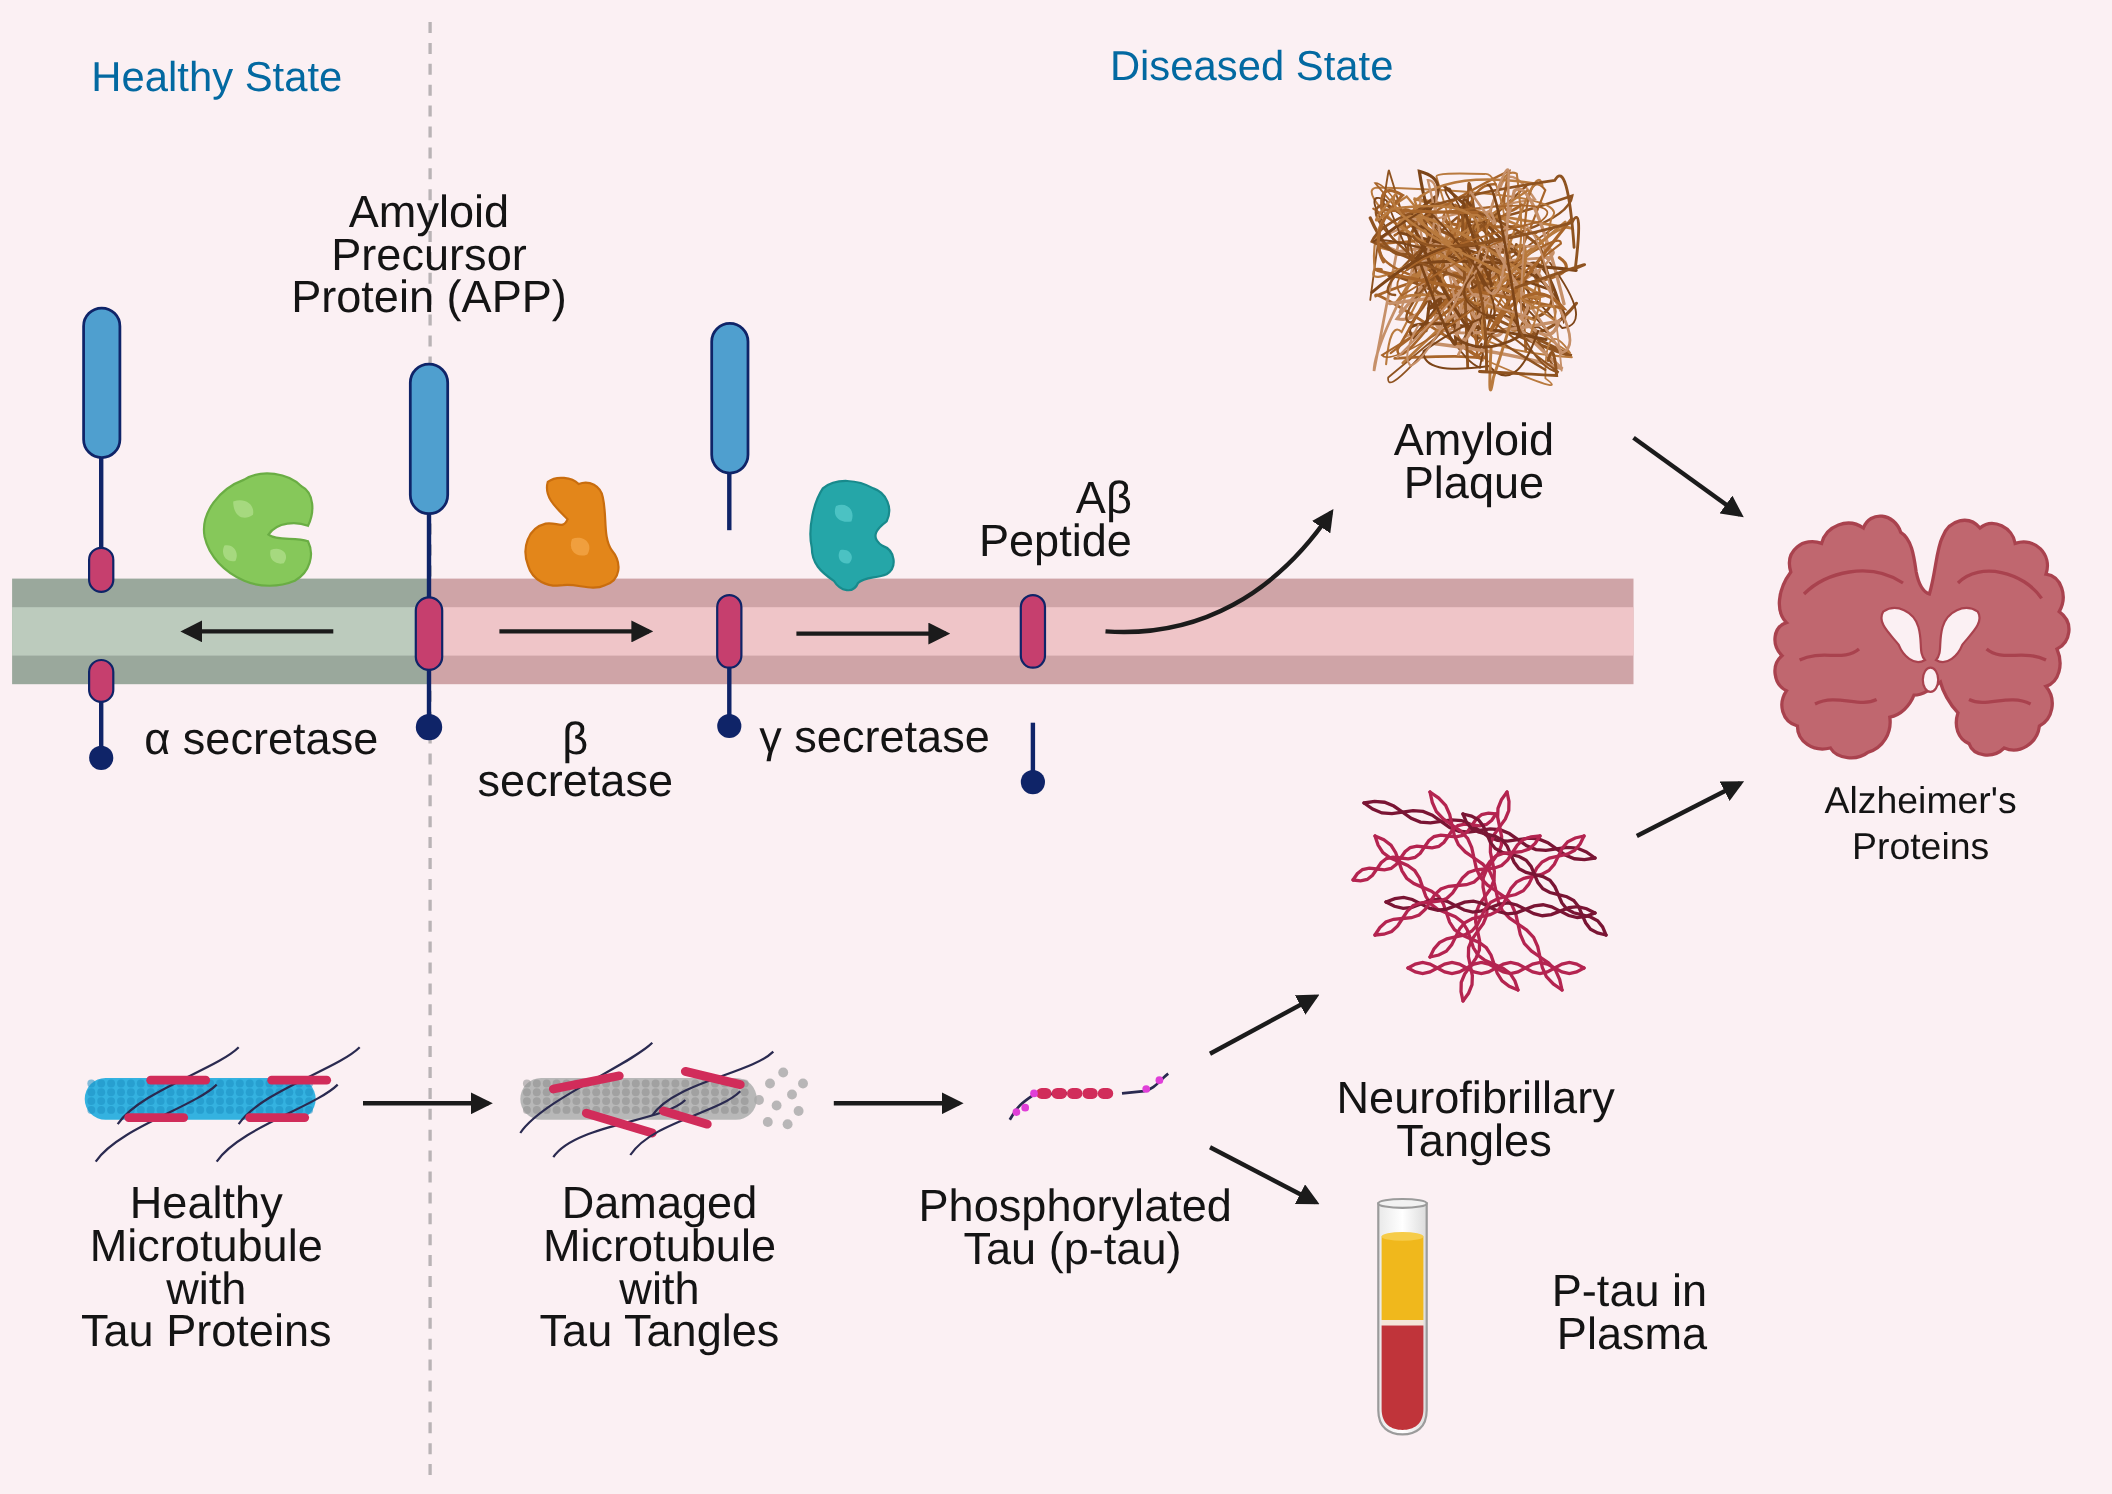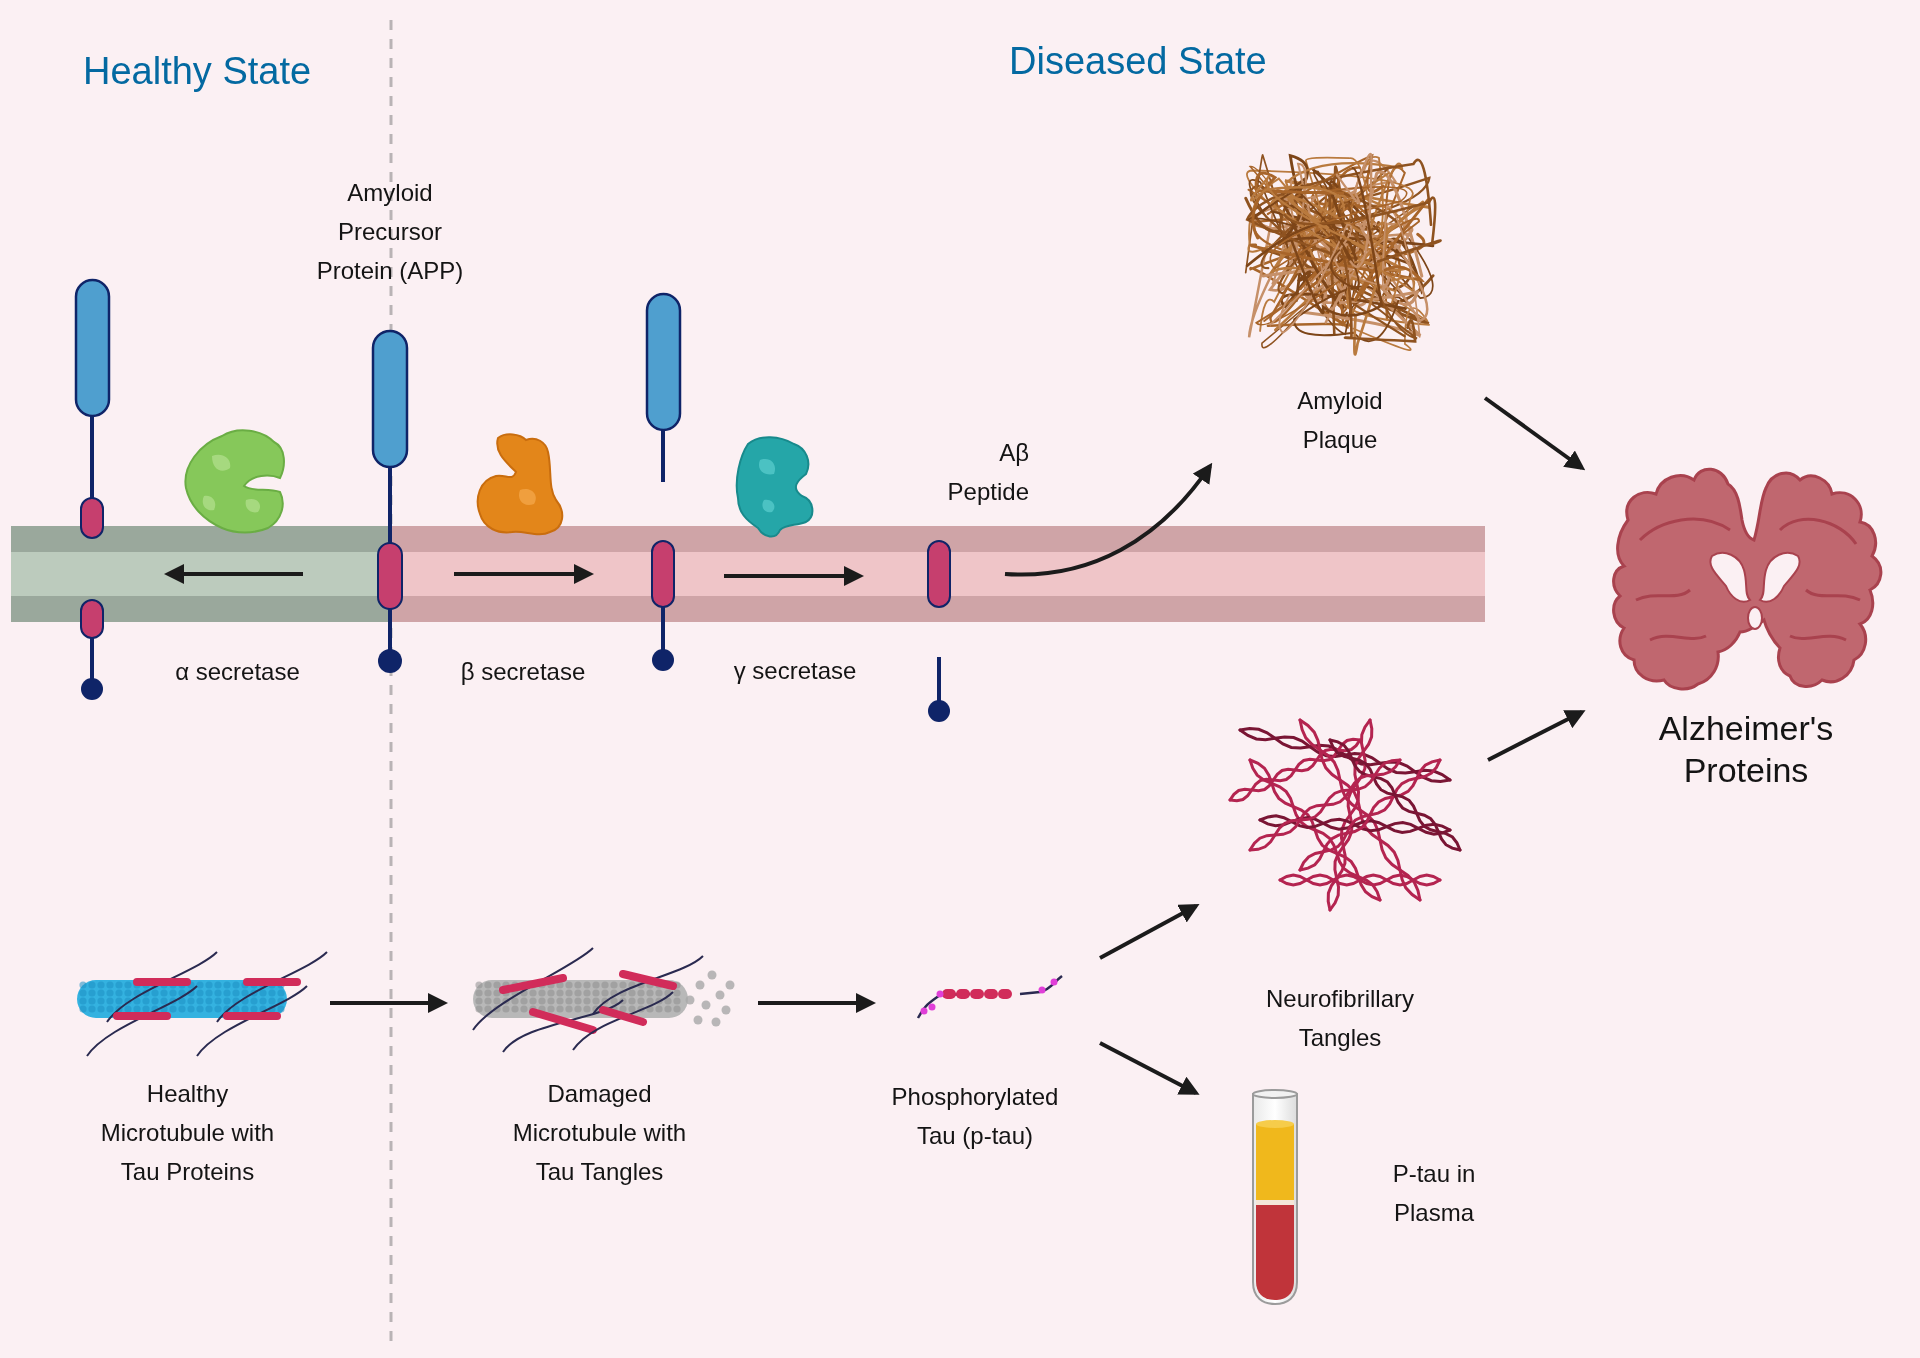--- a/index.html
+++ b/index.html
@@ -1,21 +1,21 @@
 <!DOCTYPE html>
 <html><head>
 <meta charset="utf-8">
 <style>
   html, body { margin:0; padding:0; }
   body { width:1920px; height:1358px; background:#fbf0f3; overflow:hidden; position:relative;
          font-family:"Liberation Sans", "DejaVu Sans", sans-serif; color:#111; }
   #stage { position:absolute; left:0; top:0; width:1920px; height:1358px; }
-  .lbl { position:absolute; text-align:center; font-size:24px; line-height:39px; color:#141414; white-space:pre-line; }
+  .lbl { position:absolute; text-align:center; font-size:41px; line-height:39px; color:#141414; white-space:pre-line; }
   .hdr { position:absolute; font-size:38px; color:#0369a1; }
-  .lbl-left { text-align:center; }
+  .lbl-left { text-align:right;margin-left:18px; }
 </style>
 </head>
 <body>
 
 <svg id="stage" width="1920" height="1358" viewBox="0 0 1920 1358" xmlns="http://www.w3.org/2000/svg">
   <defs>
     <marker id="ah" viewBox="0 0 10 10" refX="8" refY="5" markerWidth="5" markerHeight="5" orient="auto-start-reverse">
       <path d="M0,0 L10,5 L0,10 z" fill="#1b1b1b"></path>
     </marker>
     <linearGradient id="tubeGlass" x1="0" x2="1">

